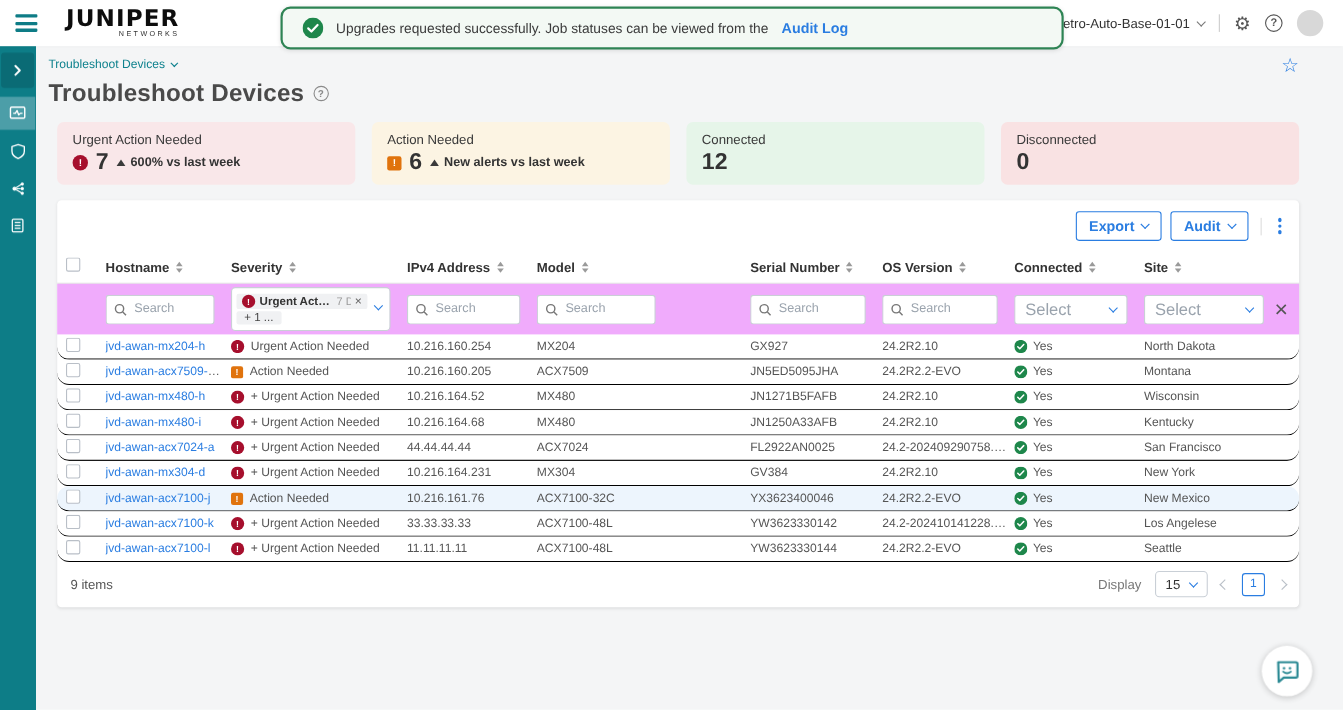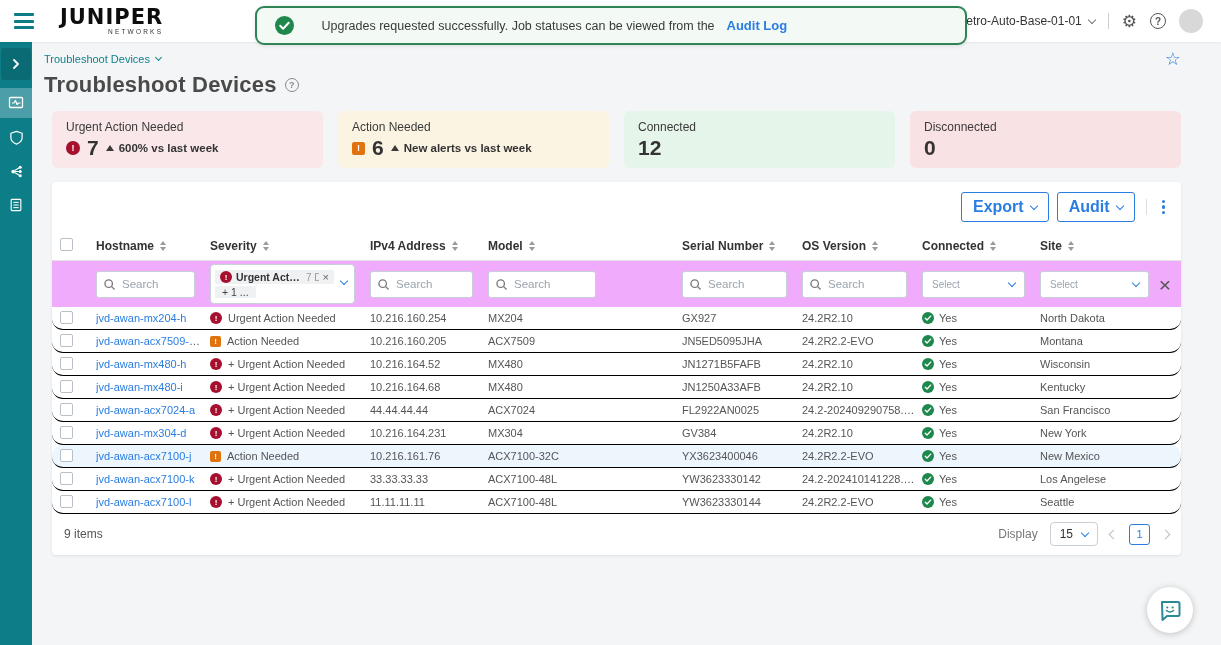--- a/index.html
+++ b/index.html
@@ -28,21 +28,21 @@
   .chev { width:6px; height:6px; border-right:1.6px solid #666; border-bottom:1.6px solid #666;
     transform:rotate(45deg); display:inline-block; margin-top:-3px; }
   .chev.blue { border-color:#2A7DE1; }
   .chev.teal { border-color:#0F828E; width:5px; height:5px; }
   .chev.gray { border-color:#777; }
 
   
   .toast { position:absolute; left:50%; transform:translateX(-50%); top:6px; width:712px;
     background:#F3F9F4; border:2px solid #2E8454; border-radius:9px; display:flex;
     align-items:center; gap:12px; padding:8px 18px; z-index:60; box-shadow:0 1px 4px rgba(0,0,0,.10); }
-  .toast-msg { font-size:12.5px; color:#3a3a3a;margin-left:16px; }
+  .toast-msg { font-size:12.5px; color:#3a3a3a; }
   .toast-link { font-size:13px; font-weight:bold; color:#2A7DE1; text-decoration:none; cursor:pointer; }
 
   
   .sidebar { position:fixed; top:42px; left:0; bottom:0; width:32px; background:#0D7D87;
     display:flex; flex-direction:column; align-items:center; padding-top:6px; z-index:20; }
   .side-item { width:32px; height:30px; display:flex; align-items:center; justify-content:center;
     cursor:pointer; margin-bottom:4px; }
   .side-item.expand { background:#0A6B75; height:32px; border-radius:3px; width:30px; margin-bottom:8px; }
   .side-item.active { background:#4C9EA8; }
 
@@ -70,21 +70,21 @@
     font-weight:bold; flex:none; }
   .sev-ic.urgent { width:12px; height:12px; border-radius:50%; background:#A60F2D; font-size:8px; }
   .sev-ic.action { width:11px; height:11px; border-radius:2px; background:#E0730D; font-size:8px; }
   .sev-ic.big.urgent { width:14px; height:14px; font-size:9px; }
   .sev-ic.big.action { width:13px; height:13px; font-size:9px; }
 
   
   .panel { background:#fff; margin:14px 0 0 8px; border-radius:4px; box-shadow:0 1px 3px rgba(0,0,0,.09); }
   .toolbar { display:flex; justify-content:flex-end; align-items:center; gap:8px; padding:10px 12px 9px; }
   .btn-outline { border:1px solid #2A7DE1; background:#fff; color:#2A7DE1; border-radius:3px;
-    font-size:16px; font-weight:bold; padding:5px 11px; display:inline-flex; align-items:center; gap:7px;
+    font-size:13px; font-weight:bold; padding:5px 11px; display:inline-flex; align-items:center; gap:7px;
     cursor:pointer; font-family:inherit; }
   .vdiv2 { width:1px; height:16px; background:#ddd; margin:0 3px; }
   .kebab { display:flex; flex-direction:column; gap:2px; padding:2px 4px; cursor:pointer; }
   .kebab i { width:3.5px; height:3.5px; border-radius:50%; background:#2A7DE1; display:block; }
 
   .trow { display:grid; grid-template-columns:36px 114px 160px 118px 194px 120px 120px 118px minmax(0,1fr);
     align-items:center; padding-left:8px; }
   .td { overflow:hidden; white-space:nowrap; text-overflow:ellipsis; padding-right:6px; }
 
   .thead { height:30px; border-bottom:1px solid #E3E3E3; }
@@ -108,21 +108,21 @@
     justify-content:center; cursor:pointer; }
   .chip { background:#F0F1F3; border-radius:2px; font-size:10.5px; color:#333; display:inline-flex;
     align-items:center; gap:4px; padding:1px 5px; white-space:nowrap; overflow:hidden; align-self:flex-start; max-width:100%; }
   .chip-lbl { font-weight:600; overflow:hidden; text-overflow:ellipsis; }
   .chip-cnt { color:#9a9a9a; font-size:10px; overflow:hidden; }
   .chip-x { color:#666; cursor:pointer; font-size:11px; }
   .chip.sm { padding:0 7px; font-size:10.5px; color:#444; }
   .msel-chev { position:absolute; right:7px; top:16px; }
 
   .selbox { background:#fff; border:1px solid #C9CFD6; border-radius:3px; height:27px; display:flex;
-    align-items:center; justify-content:space-between; padding:0 9px; margin-right:9px; font-size:10px;
+    align-items:center; justify-content:space-between; padding:0 9px; margin-right:9px; font-size:15px;
     cursor:pointer; }
   .selbox .ph { color:#9AA3AD; }
   .lastcell { display:flex; align-items:center; }
   .lastcell .selbox { flex:1; margin-right:6px; }
   .clear-filters { font-size:21px; color:#555; cursor:pointer; line-height:1; padding:0 4px; font-weight:300; }
 
   .drow { height:23px; border-bottom:1px solid #000000; font-size:11px; color:#555;border-radius:11px; }
   .drow.hl { background:#EDF5FD; }
   .hlink { color:#2A7DE1; text-decoration:none; cursor:pointer; }
   .sevcell { display:flex; align-items:center; gap:6px; }

